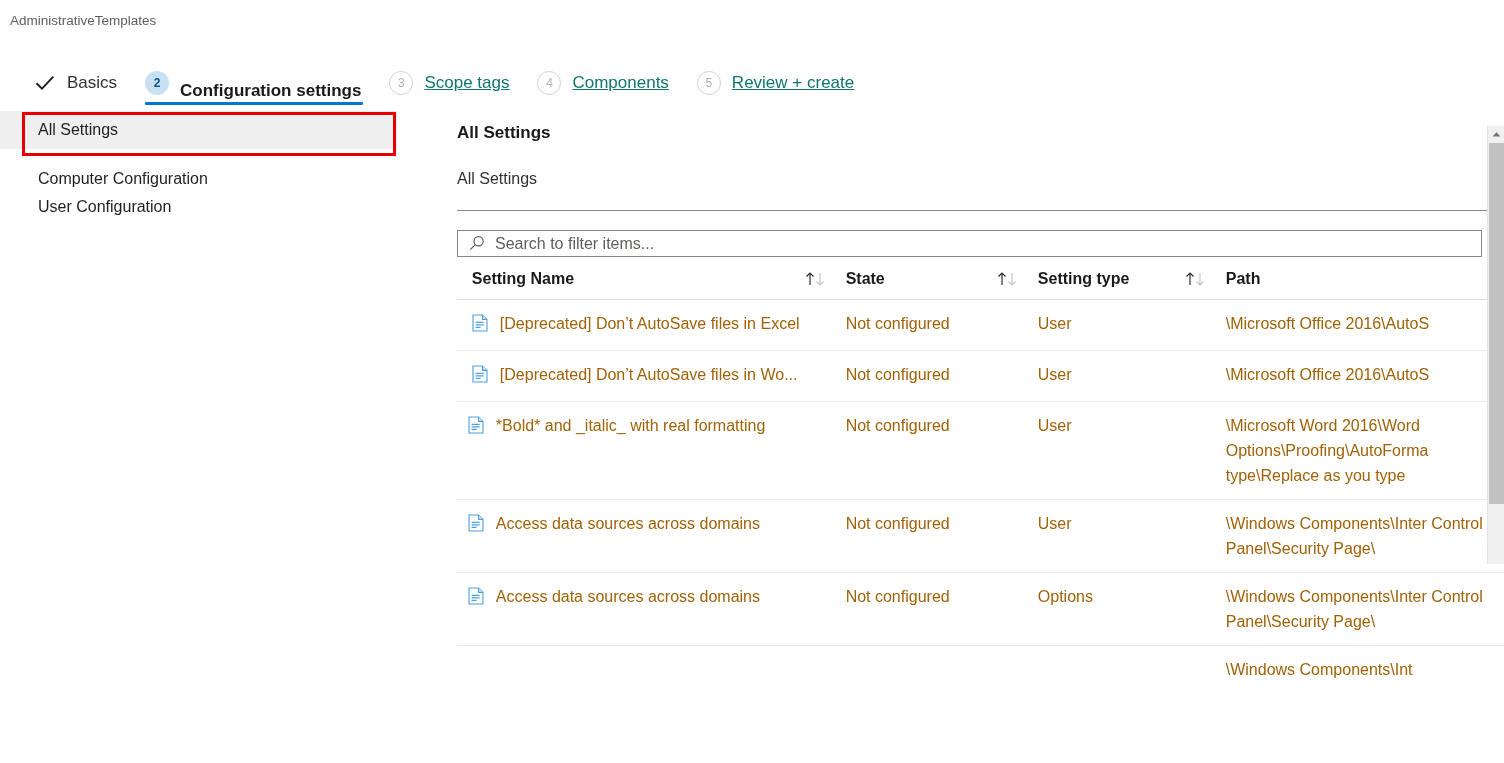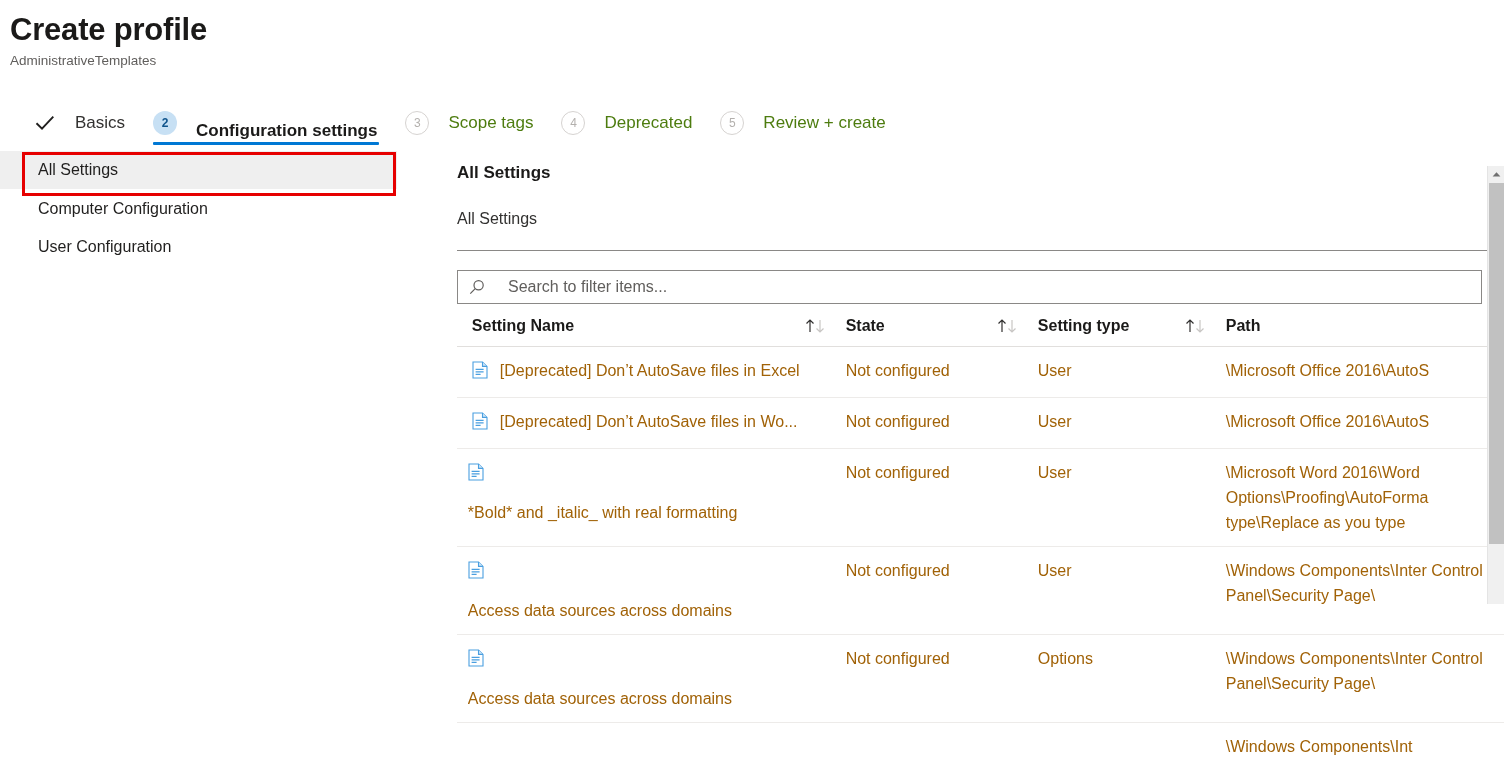--- a/index.html
+++ b/index.html
@@ -20,28 +20,28 @@
   .page-subtitle {
     font-size: 13.5px; color: #605e5c; line-height: 20px; margin-top: 1px;
   }
 
   
   .wizard {
     display: flex; align-items: flex-start;
     margin-top: 30px; padding-left: 20px; height: 46px;
   }
   .wz-step {
-    display: flex; align-items: center; gap: 19px;
+    display: flex; align-items: center; gap: 11px;
     height: 44px; padding: 0 14px; position: relative;
     cursor: pointer; user-select: none;
   }
   .wz-step .wz-label { font-size: 17px; line-height: 22px; }
   .wz-done .wz-label { color: #323130; }
   .wz-current .wz-label { color: #1b1a19; font-weight: 600; margin-top: 16px; }
-  .wz-disabled .wz-label { color: #4d7c0f; }
+  .wz-disabled .wz-label { color: #0f766e; text-decoration: underline; }
   .wz-underline {
     position: absolute; left: 14px; right: 12px; bottom: 0;
     height: 3px; background: #0078d4; border-radius: 1px;
   }
   .wz-check {
     width: 22px; height: 22px; display: flex;
     align-items: center; justify-content: center;
     color: #201f1e;
   }
   .wz-badge {
@@ -65,42 +65,42 @@
     font-size: 16px; color: #201f1e; padding-left: 38px;
     cursor: pointer;
   }
   .nav-item-wrap { position: relative; }
   .nav-item-selected { background: #efefef; width: 397px; }
   .nav-highlight {
     position: absolute; left: 22px; top: 1px;
     width: 374px; height: 44px;
     border: 3px solid #e60000; pointer-events: none;
   }
-  .nav-item-spaced { margin-top: 1px; }
+  .nav-item-spaced { margin-top: 1px; align-items: flex-end; }
 
   
   .content { flex: 1; position: relative; padding-left: 20px; }
   .content-heading {
     font-size: 17px; font-weight: 700; color: #1b1a19;
     padding-top: 16px;
   }
   .content-breadcrumb {
     font-size: 16px; color: #323130; margin-top: 27px;
   }
   .content-divider {
     height: 1px; background: #8a8886;
     margin-top: 22px; margin-right: 0;
   }
 
   
   .search-row { display: flex; align-items: flex-start; margin-top: 19px; }
   .search-box {
-    flex: 1; height: 34px; border: 1px solid #8a8886;
+    flex: 1; height: 27px; border: 1px solid #8a8886;
     background: #fff; display: flex; align-items: center;
-    padding-left: 11px; gap: 22px;
+    padding-left: 11px; gap: 9px;
   }
   .search-box .mag { flex: 0 0 auto; display: flex; }
   .search-input {
     flex: 1; border: 0; outline: none; background: transparent;
     font-family: "Liberation Sans", sans-serif;
     font-size: 16px; color: #323130; height: 100%;
   }
   .search-input::placeholder { color: #605e5c; opacity: 1; }
 
   
@@ -140,27 +140,26 @@
   .doc-icon { flex: 0 0 auto; margin-top: 3px; }
   .name-text {
     overflow: hidden; text-overflow: ellipsis; white-space: nowrap;
   }
   .col-icon { width: 14px; }
   .col-name { width: 352px; }
   .col-state { width: 181px; }
   .col-type { width: 177px; }
   .col-path { width: 262px; }
   .path-text { white-space: pre-wrap; word-break: break-word; }
-  .tbl tbody tr.indent-less .cell-name { margin-left: -4px; flex-direction: column; }
+  .tbl tbody tr.indent-less .cell-name { margin-left: -4px; }
 </style>
 </head>
 <body>
 
 <div class="page-header">
-  <div class="page-title">Create profile</div>
   <div class="page-subtitle">AdministrativeTemplates</div>
 </div>
 
 <div class="wizard">
 
   <div class="wz-step wz-done">
     <span class="wz-check">
       <svg width="20" height="16" viewBox="0 0 20 16" aria-hidden="true">
         <path d="M1.5 8.2 L7 13.6 L18.3 1.6" fill="none" stroke="#201f1e" stroke-width="1.9"></path>
       </svg>
@@ -174,21 +173,21 @@
     <span class="wz-underline"></span>
   </div>
 
   <div class="wz-step wz-disabled">
     <span class="wz-badge wz-badge-idle">3</span>
     <span class="wz-label">Scope tags</span>
   </div>
 
   <div class="wz-step wz-disabled">
     <span class="wz-badge wz-badge-idle">4</span>
-    <span class="wz-label">Deprecated</span>
+    <span class="wz-label">Components</span>
   </div>
 
   <div class="wz-step wz-disabled">
     <span class="wz-badge wz-badge-idle">5</span>
     <span class="wz-label">Review + create</span>
   </div>
 
 </div>
 
 <div class="body-split">

